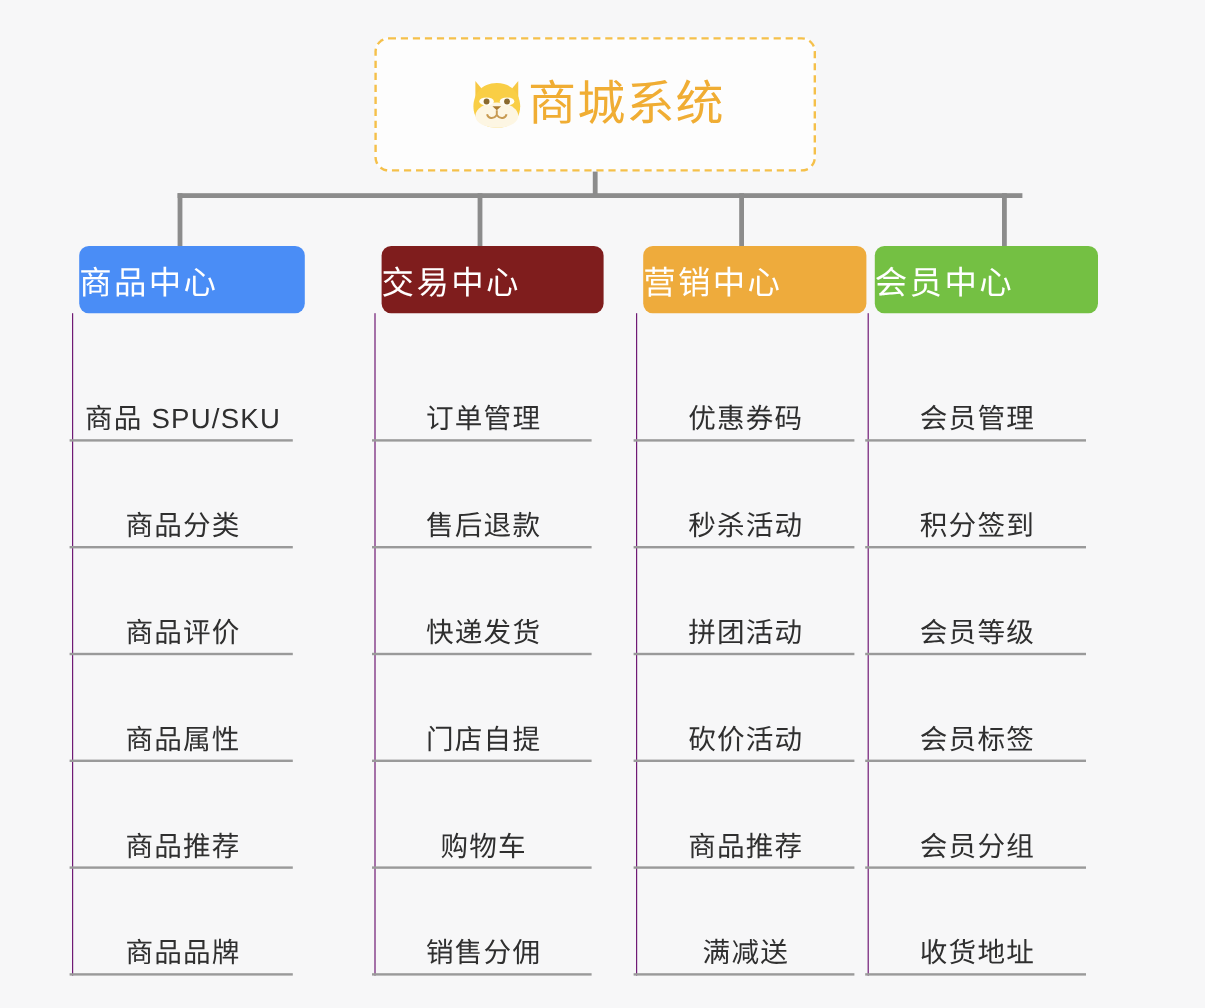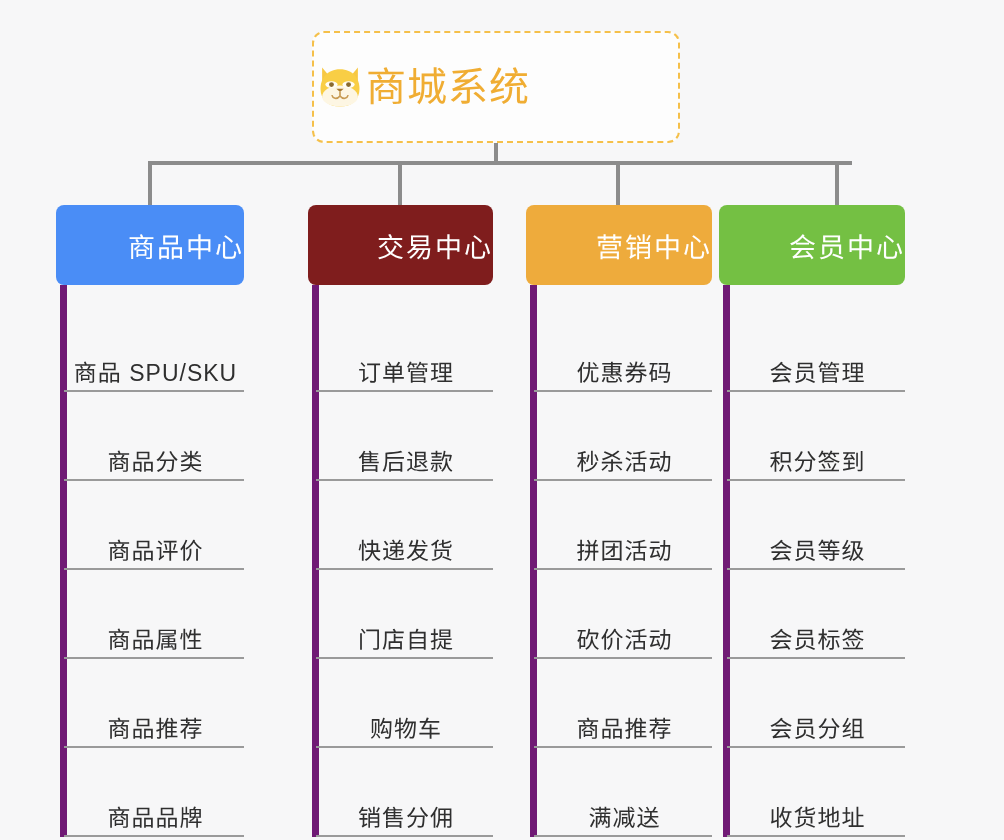--- a/index.html
+++ b/index.html
@@ -29,20 +29,21 @@
     position: absolute;
     left: 312px;
     top: 31px;
     width: 368px;
     height: 112px;
     background: #fdfdfd;
     border: 2px dashed #f5c04a;
     border-radius: 12px;
     display: flex;
     align-items: center;
+    justify-content: center;
   }
 
   .root-icon {
     width: 52px;
     height: 52px;
     flex: 0 0 auto;
     display: block;
   }
 
   .root-title {
@@ -80,37 +81,38 @@
     position: absolute;
     top: 205px;
   }
   .col-1 { left: 56px;  width: 188px; }
   .col-2 { left: 308px; width: 185px; }
   .col-3 { left: 526px; width: 186px; }
   .col-4 { left: 719px; width: 186px; }
 
   .cat-box {
     width: 100%;
-    height: 80px;
+    height: 56px;
     border-radius: 8px;
     display: flex;
     align-items: center;
-    justify-content: flex-end;
+    justify-content: flex-start;
     color: #ffffff;
     font-size: 27px;
     letter-spacing: 2px;
     white-space: nowrap;
+    margin-left: 10px;
   }
 
   
   .leaves {
     position: relative;
     margin-left: 4px;
     padding-top: 18px;
-    border-left: 7px solid #701a75;
+    border-left: 1px solid #701a75;
   }
 
   .leaf {
     height: 89px;
     position: relative;
     display: flex;
     align-items: flex-end;
     justify-content: center;
     padding: 0 6px 6px 6px;
   }

